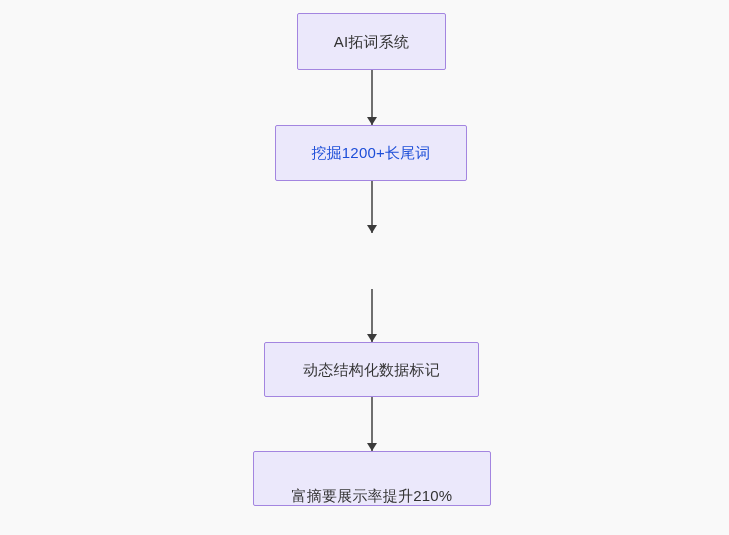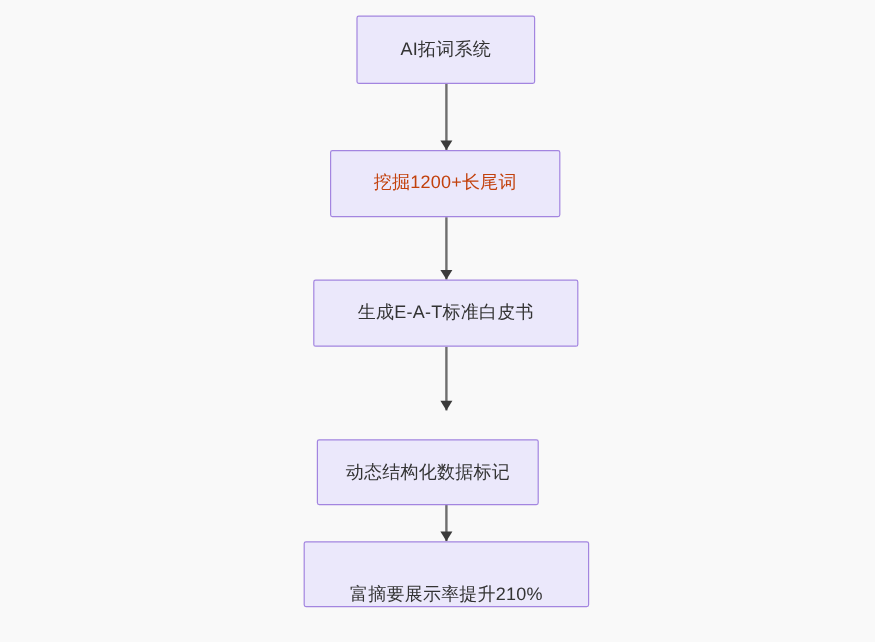--- a/index.html
+++ b/index.html
@@ -76,26 +76,23 @@
     <div class="edge-head" style="top: 45px; border-top-color: rgb(59, 59, 59);"></div>
   </div>
   <div class="edge" id="edge-3" style="left: 371px; top: 397px; width: 2px; height: 54px;">
     <div class="edge-line" style="height: 54px; background: rgb(111, 111, 111);"></div>
     <div class="edge-head" style="top: 46px; border-top-color: rgb(59, 59, 59);"></div>
   </div>
 
   <div class="node" id="node-0" style="left: 297px; top: 13px; width: 149px; height: 57px; background: rgb(235, 232, 251); border-color: rgb(163, 133, 224); color: rgb(51, 51, 51); text-align: center;">
     <span class="node-label">AI拓词系统</span>
   </div>
-  <div class="node" id="node-1" style="left: 275px; top: 125px; width: 192px; height: 56px; background: rgb(235, 232, 251); border-color: rgb(163, 133, 224); color: #c2410c;">
+  <div class="node" id="node-1" style="left: 275px; top: 125px; width: 192px; height: 56px; background: rgb(235, 232, 251); border-color: rgb(163, 133, 224); color: #1d4ed8;">
     <span class="node-label">挖掘1200+长尾词</span>
   </div>
-  <div class="node" id="node-2" style="left: 261px; top: 233px; width: 221px; height: 56px; background: rgb(235, 232, 251); border-color: rgb(163, 133, 224); color: rgb(51, 51, 51);">
-    <span class="node-label">生成E-A-T标准白皮书</span>
-  </div>
-  <div class="node" id="node-3" style="left: 264px; top: 342px; width: 185px; height: 55px; background: rgb(235, 232, 251); border-color: rgb(163, 133, 224); color: rgb(51, 51, 51); margin-top: 24px;">
+  <div class="node" id="node-3" style="left: 264px; top: 342px; width: 215px; height: 55px; background: rgb(235, 232, 251); border-color: rgb(163, 133, 224); color: rgb(51, 51, 51);">
     <span class="node-label">动态结构化数据标记</span>
   </div>
   <div class="node" id="node-4" style="left: 253px; top: 451px; width: 238px; height: 55px; background: rgb(235, 232, 251); border-color: rgb(163, 133, 224); color: rgb(51, 51, 51); align-items: flex-end;">
     <span class="node-label">富摘要展示率提升210%</span>
   </div>
 
 </div>
 
 </body></html>

